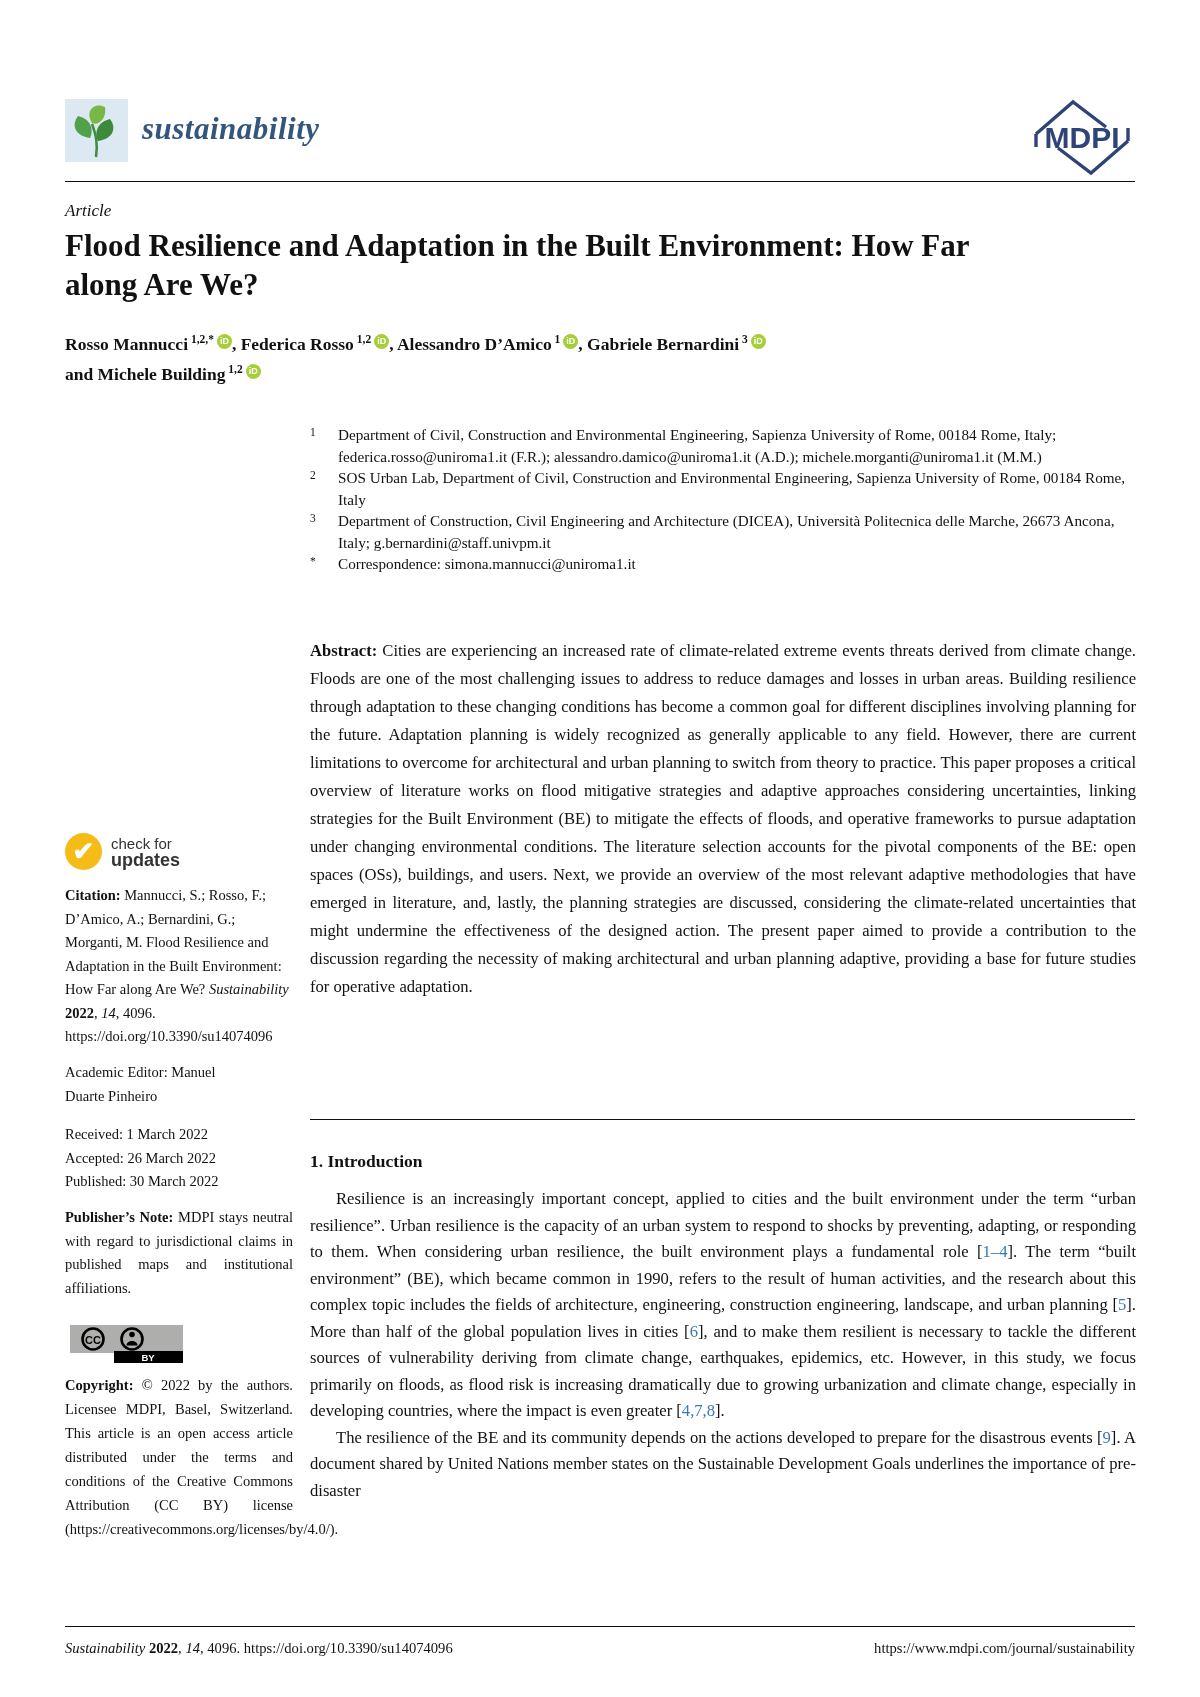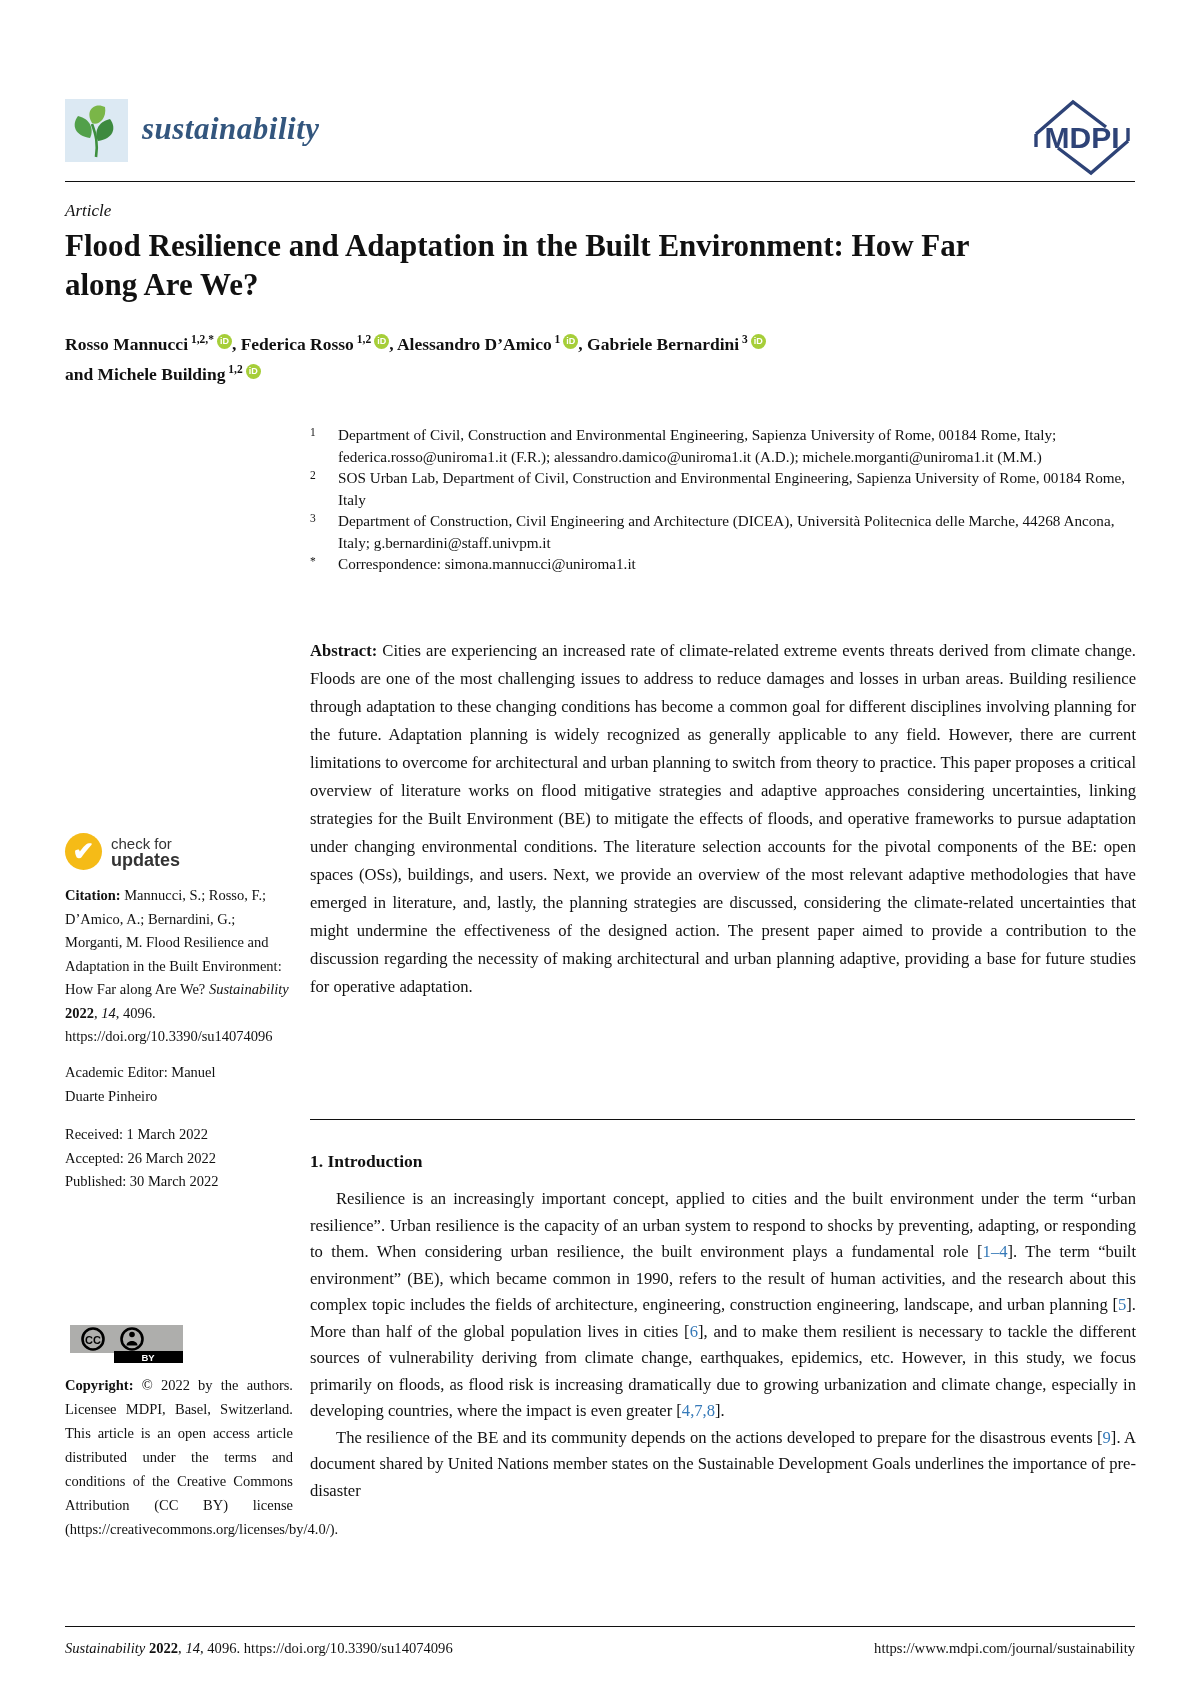--- a/index.html
+++ b/index.html
@@ -98,21 +98,21 @@
     <div class="aff-row">
       <span class="aff-marker">1</span>
       <span class="aff-text">Department of Civil, Construction and Environmental Engineering, Sapienza University of Rome, 00184 Rome, Italy; federica.rosso@uniroma1.it (F.R.); alessandro.damico@uniroma1.it (A.D.); michele.morganti@uniroma1.it (M.M.)</span>
     </div>
     <div class="aff-row">
       <span class="aff-marker">2</span>
       <span class="aff-text">SOS Urban Lab, Department of Civil, Construction and Environmental Engineering, Sapienza University of Rome, 00184 Rome, Italy</span>
     </div>
     <div class="aff-row">
       <span class="aff-marker">3</span>
-      <span class="aff-text">Department of Construction, Civil Engineering and Architecture (DICEA), Università Politecnica delle Marche, 44268 Ancona, Italy; g.bernardini@staff.univpm.it</span>
+      <span class="aff-text">Department of Construction, Civil Engineering and Architecture (DICEA), Università Politecnica delle Marche, 26673 Ancona, Italy; g.bernardini@staff.univpm.it</span>
     </div>
     <div class="aff-row">
       <span class="aff-marker">*</span>
       <span class="aff-text">Correspondence: simona.mannucci@uniroma1.it</span>
     </div>
   </div>
 
   <div id="abstract">
     <span class="lbl">Abstract:</span><span> Cities are experiencing an increased rate of climate-related extreme events threats derived from climate change. Floods are one of the most challenging issues to address to reduce damages and losses in urban areas. Building resilience through adaptation to these changing conditions has become a common goal for different disciplines involving planning for the future. Adaptation planning is widely recognized as generally applicable to any field. However, there are current limitations to overcome for architectural and urban planning to switch from theory to practice. This paper proposes a critical overview of literature works on flood mitigative strategies and adaptive approaches considering uncertainties, linking strategies for the Built Environment (BE) to mitigate the effects of floods, and operative frameworks to pursue adaptation under changing environmental conditions. The literature selection accounts for the pivotal components of the BE: open spaces (OSs), buildings, and users. Next, we provide an overview of the most relevant adaptive methodologies that have emerged in literature, and, lastly, the planning strategies are discussed, considering the climate-related uncertainties that might undermine the effectiveness of the designed action. The present paper aimed to provide a contribution to the discussion regarding the necessity of making architectural and urban planning adaptive, providing a base for future studies for operative adaptation.</span>
   </div>
@@ -134,20 +134,23 @@
     <div>Academic Editor: Manuel</div>
     <div>Duarte Pinheiro</div>
   </div>
 
   <div id="dates" class="side">
     <div>Received: 1 March 2022</div>
     <div>Accepted: 26 March 2022</div>
     <div>Published: 30 March 2022</div>
   </div>
 
+  <div id="pubnote" class="side">
+    <span class="lbl">Publisher’s Note:</span><span> MDPI stays neutral with regard to jurisdictional claims in published maps and institutional affiliations.</span>
+  </div>
 
   <div id="cc-badge">
     <svg width="113" height="38" viewBox="0 0 113 38">
       <rect x="0" y="0" width="113" height="28" fill="#aeaeac"></rect>
       <rect x="44" y="26" width="69" height="12" fill="#000"></rect>
       <circle cx="23" cy="14" r="10.5" fill="none" stroke="#000" stroke-width="2.6"></circle>
       <text x="23" y="18.5" text-anchor="middle" font-family="Liberation Sans, sans-serif" font-weight="bold" font-size="11" fill="#000">CC</text>
       <circle cx="62" cy="14" r="10.5" fill="none" stroke="#000" stroke-width="2.6"></circle>
       <circle cx="62" cy="9.5" r="2.8" fill="#000"></circle>
       <path d="M56.5,20.5 C56.5,14.5 67.5,14.5 67.5,20.5 Z" fill="#000"></path>

